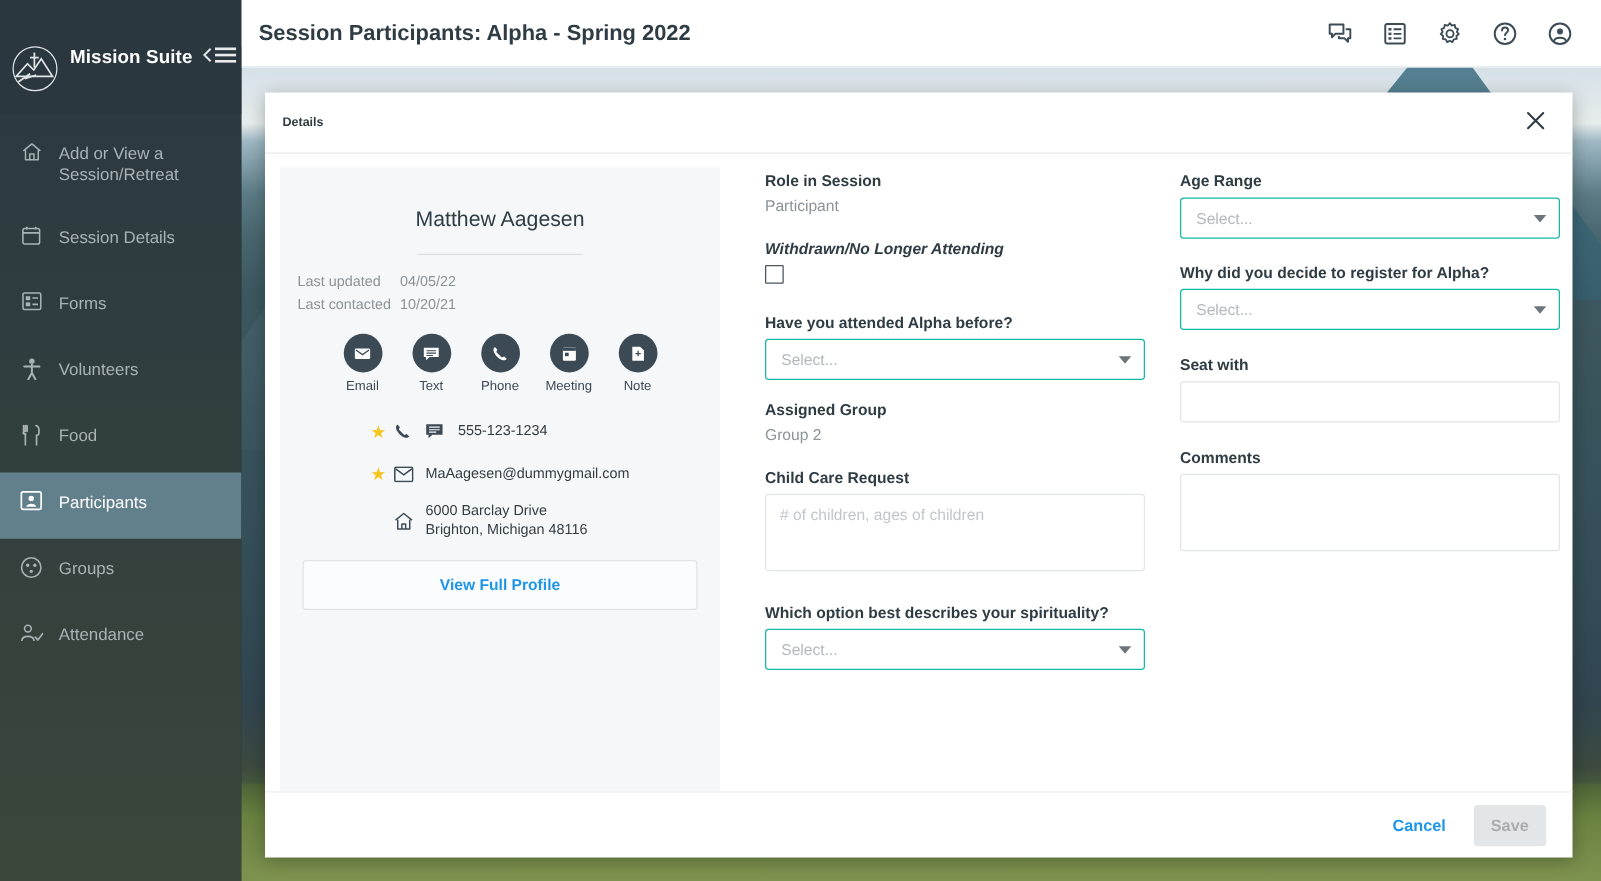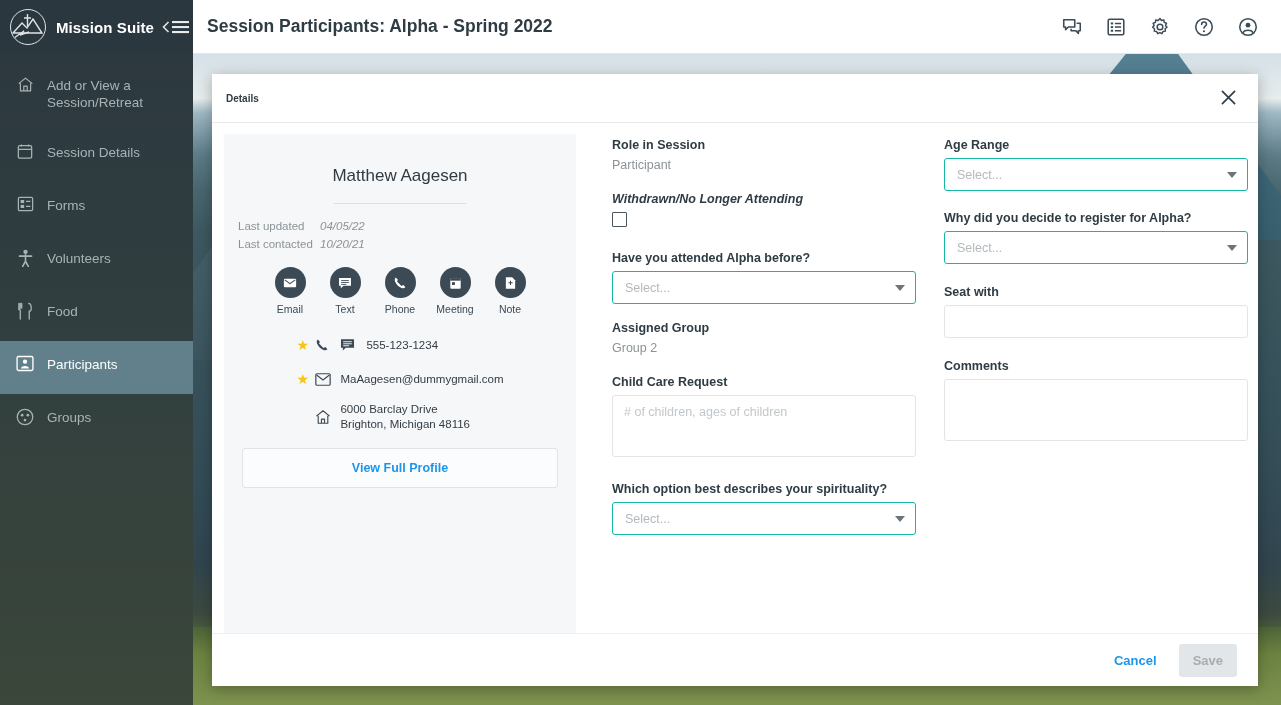--- a/index.html
+++ b/index.html
@@ -72,24 +72,25 @@
     background: #2b373e;
     z-index: 5;
   }
   #sidebar-bg-tint {
     position: absolute; inset: 0;
     background: linear-gradient(to bottom, rgba(43,55,62,1) 0%, rgba(48,62,64,.93) 40%, rgba(55,68,60,.9) 75%, rgba(60,72,58,.92) 100%);
   }
   #brand {
     position: relative;
     height: 54px;
-    display: flex; align-items: center;
+    display: flex; align-items: flex-start;
     padding-left: 10px;
     background: #2b373e;
     z-index: 2;
+    margin-top: 37px;
   }
   #brand-logo {
     width: 36px; height: 36px; border-radius: 50%;
     border: 1.6px solid #dfe4e6;
     position: relative; flex: 0 0 auto;
     overflow: hidden;
   }
   #brand-logo svg { display: block; }
   #brand-name {
     color: #ffffff;
@@ -211,21 +212,21 @@
     font-size: 17px; color: #2f3c44; font-weight: normal;
     margin: 14px 0 0 0;
   }
   #profile-divider {
     width: 132px; height: 1px; background: #dcdfe2;
     margin: 17px auto 0 auto;
   }
   .meta-table { margin: 13px auto 0 auto; font-size: 11.5px; color: #8b9397; }
   .meta-row { display: flex; justify-content: flex-start; line-height: 18px; }
   .meta-key { width: 82px; text-align: left; }
-  .meta-val { text-align: left; color: #8b9397; font-style: italic; }
+  .meta-val { text-align: left; color: #8b9397; }
   #quick-actions {
     display: flex; justify-content: center;
     margin-top: 14px;
   }
   .qa { width: 55px; cursor: pointer; }
   .qa-circle {
     width: 31px; height: 31px; border-radius: 50%;
     background: #3b4a55;
     margin: 0 auto;
     display: flex; align-items: center; justify-content: center;
@@ -419,20 +420,30 @@
         <svg width="18" height="18" viewBox="0 0 20 20">
             <circle cx="10" cy="10" r="8.6" fill="none" stroke="#a9b3b5" stroke-width="1.4"></circle>
             <circle cx="6.8" cy="8" r="1.5" fill="#a9b3b5"></circle>
             <circle cx="13.2" cy="8" r="1.5" fill="#a9b3b5"></circle>
             <circle cx="10" cy="13.4" r="1.5" fill="#a9b3b5"></circle>
           </svg>
       </span>
       <span class="nav-label">Groups</span>
     </div>
 
+    <div class="nav-item">
+      <span class="nav-ico">
+        <svg width="19" height="17" viewBox="0 0 21 18">
+            <circle cx="7" cy="5" r="3" fill="none" stroke="#a9b3b5" stroke-width="1.4"></circle>
+            <path d="M1.5 16 C2 10.5 12 10.5 12.5 16" fill="none" stroke="#a9b3b5" stroke-width="1.4"></path>
+            <path d="M13.5 12.5 L15.8 15 L20 9.5" fill="none" stroke="#a9b3b5" stroke-width="1.5" stroke-linecap="round"></path>
+          </svg>
+      </span>
+      <span class="nav-label">Attendance</span>
+    </div>
 
   </div>
 </nav>
 
 <header id="topbar">
   <div id="page-title">Session Participants: Alpha - Spring 2022</div>
   <div id="topbar-actions">
     <span class="tb-icon">
       <svg width="22" height="22" viewBox="0 0 24 24">
           <path d="M3 4 H15 V12 H8 L5 15 V12 H3 Z" fill="none" stroke="#3c4c57" stroke-width="1.7" stroke-linejoin="round"></path>

